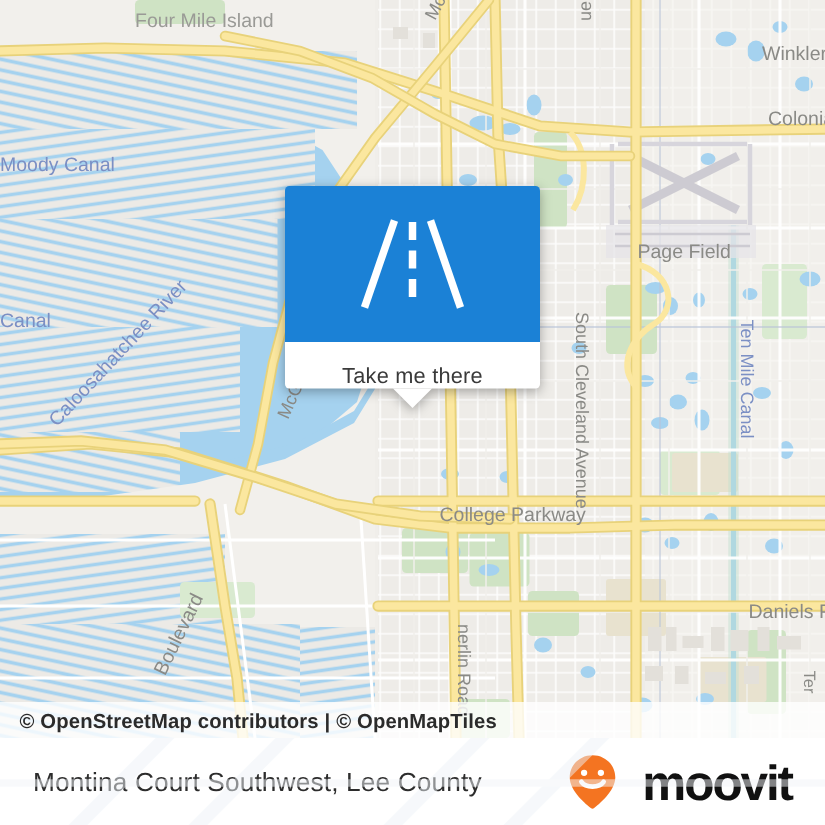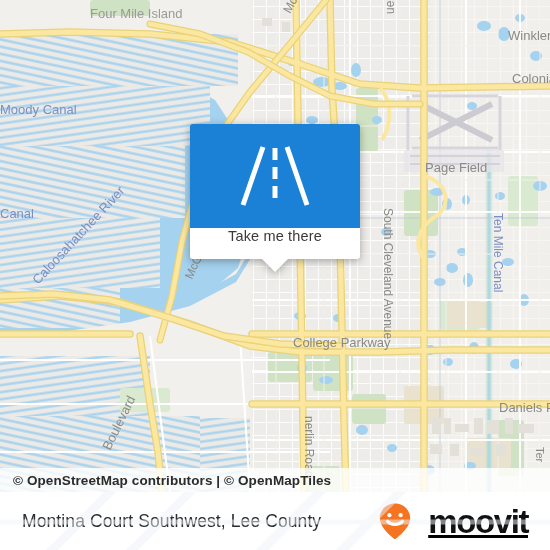--- a/index.html
+++ b/index.html
@@ -30,41 +30,41 @@
     filter:drop-shadow(0 2px 4px rgba(0,0,0,.32));
   }
   #popup-head{
     height:104px;background:#1b81d6;
     border-radius:3px 3px 0 0;
     display:flex;align-items:center;justify-content:center;
   }
   #popup-foot{
     height:31px;background:#ffffff;
     border-radius:0 0 3px 3px;
-    display:flex;align-items:flex-start;justify-content:center;
+    display:flex;align-items:flex-end;justify-content:center;
     position:relative;
   }
   #popup-foot .lbl{font-size:14.5px;color:#3a3a3a;letter-spacing:.15px;}
   #popup-tail{
     position:absolute;left:50%;bottom:-13px;margin-left:-13px;
     width:0;height:0;
     border-left:13px solid transparent;
     border-right:13px solid transparent;
     border-top:13px solid #ffffff;
   }
 
   
   #bottom{
     position:absolute;left:0;top:492px;width:550px;height:58px;
     background:#ffffff;display:flex;align-items:center;
     justify-content:space-between;box-sizing:border-box;
     padding:0 22px 0 22px;overflow:hidden;
   }
   #place-title{font-size:17.5px;color:#2c2c2c;letter-spacing:.1px;white-space:nowrap;}
-  #brand{display:flex;align-items:center;gap:16px;text-decoration:underline;}
+  #brand{display:flex;align-items:center;gap:16px;}
   #brand .wordmark{
     font-size:33px;font-weight:bold;color:#111111;
     letter-spacing:-1.4px;line-height:1;
   }
   
   #bottom-wm{
     position:absolute;left:0;top:0;width:550px;height:58px;
     pointer-events:none;opacity:.5;
   }
 </style>

